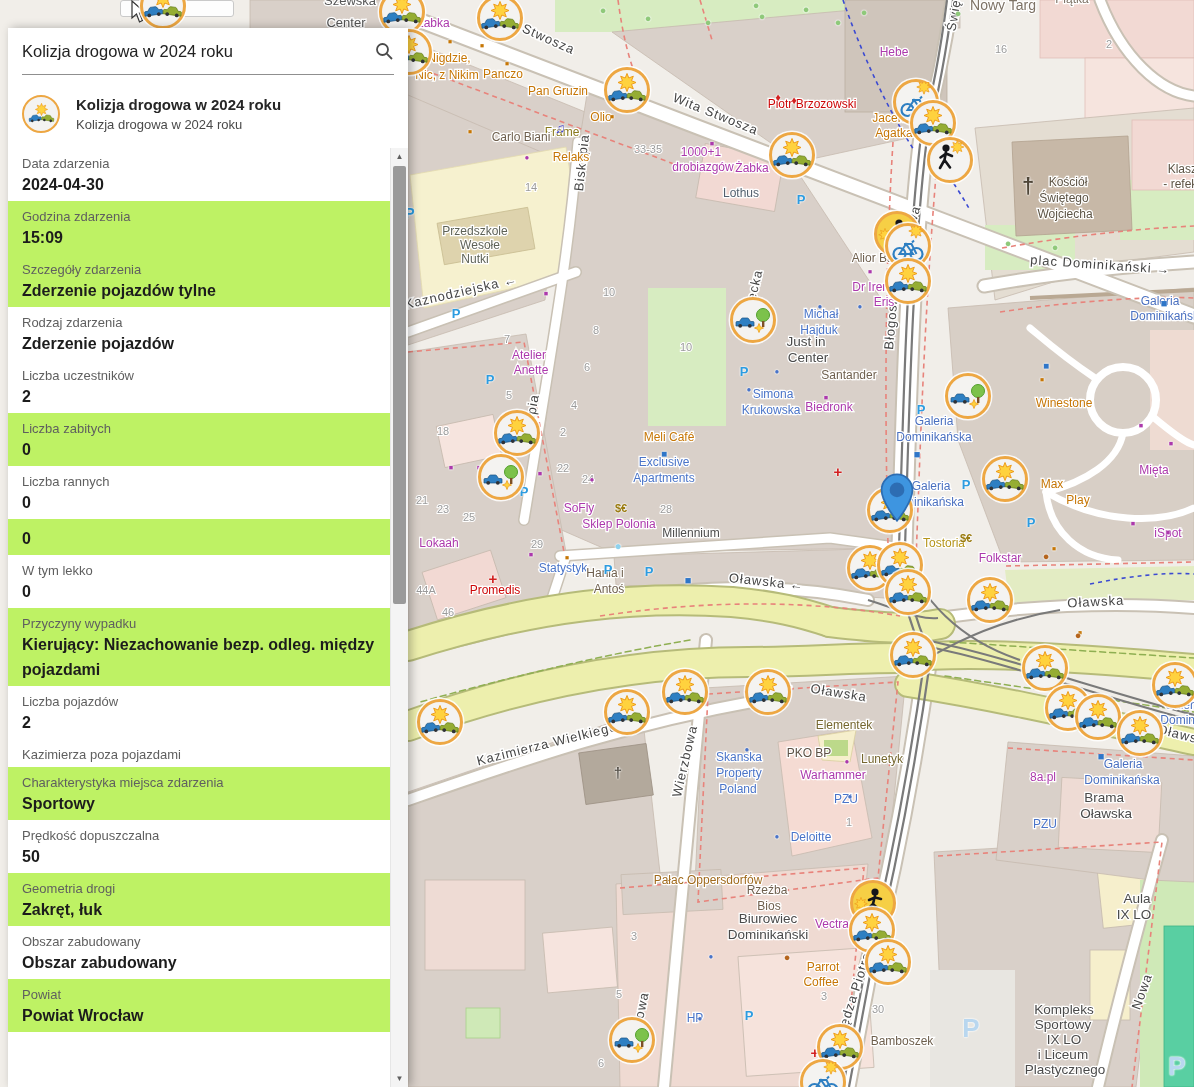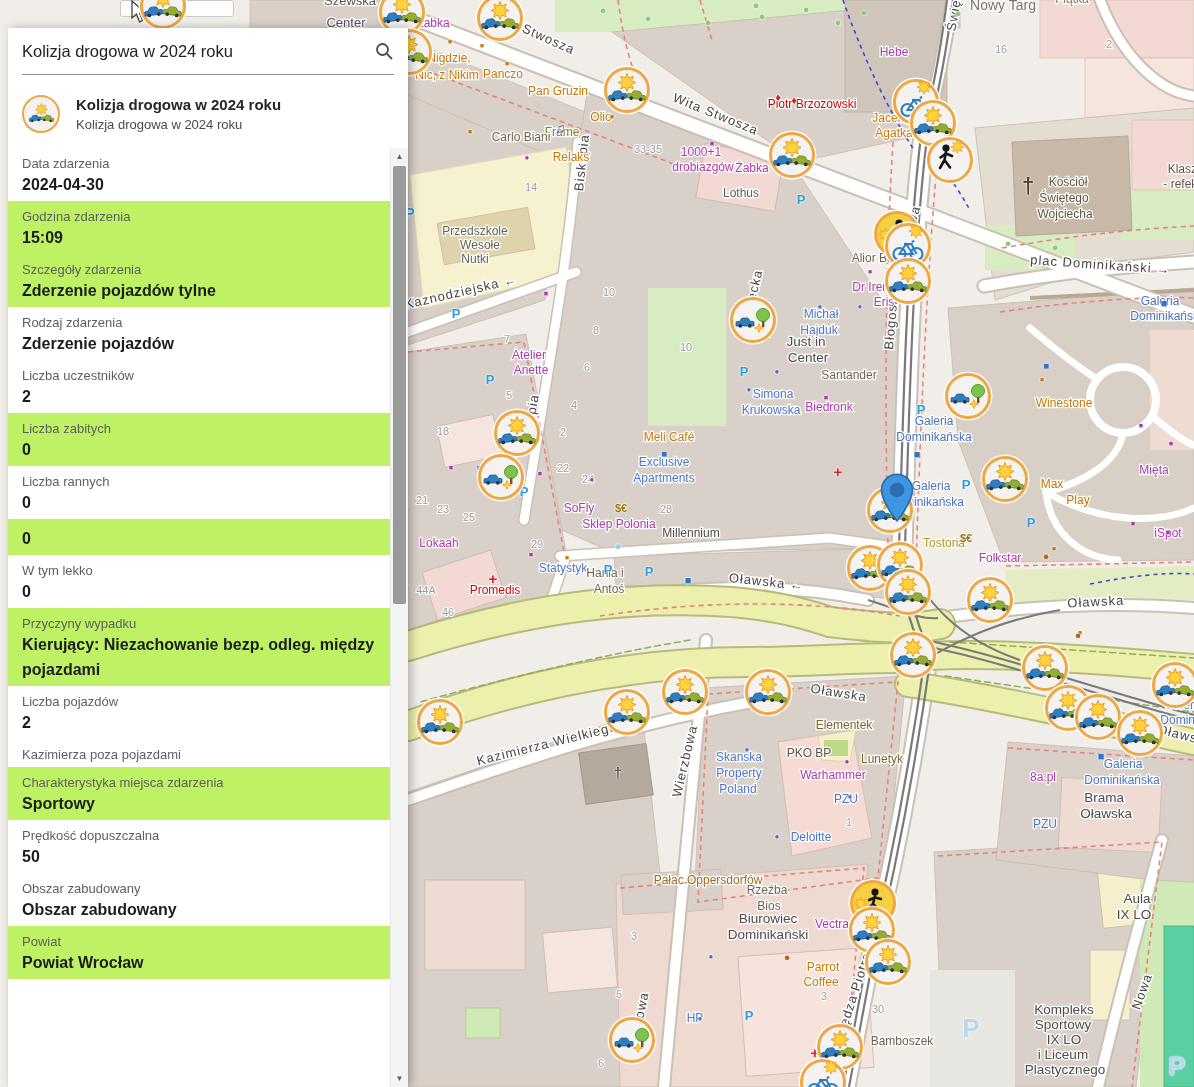--- a/index.html
+++ b/index.html
@@ -752,20 +752,24 @@
           <div class="f-label">Kazimierza poza pojazdami</div>
         </div>
         <div class="f-row alt">
           <div class="f-label">Charakterystyka miejsca zdarzenia</div>
           <div class="f-value">Sportowy</div>
         </div>
         <div class="f-row">
           <div class="f-label">Prędkość dopuszczalna</div>
           <div class="f-value">50</div>
         </div>
+        <div class="f-row alt">
+          <div class="f-label">Geometria drogi</div>
+          <div class="f-value">Zakręt, łuk</div>
+        </div>
         <div class="f-row">
           <div class="f-label">Obszar zabudowany</div>
           <div class="f-value">Obszar zabudowany</div>
         </div>
         <div class="f-row alt">
           <div class="f-label">Powiat</div>
           <div class="f-value">Powiat Wrocław</div>
         </div>
       </div>
 

